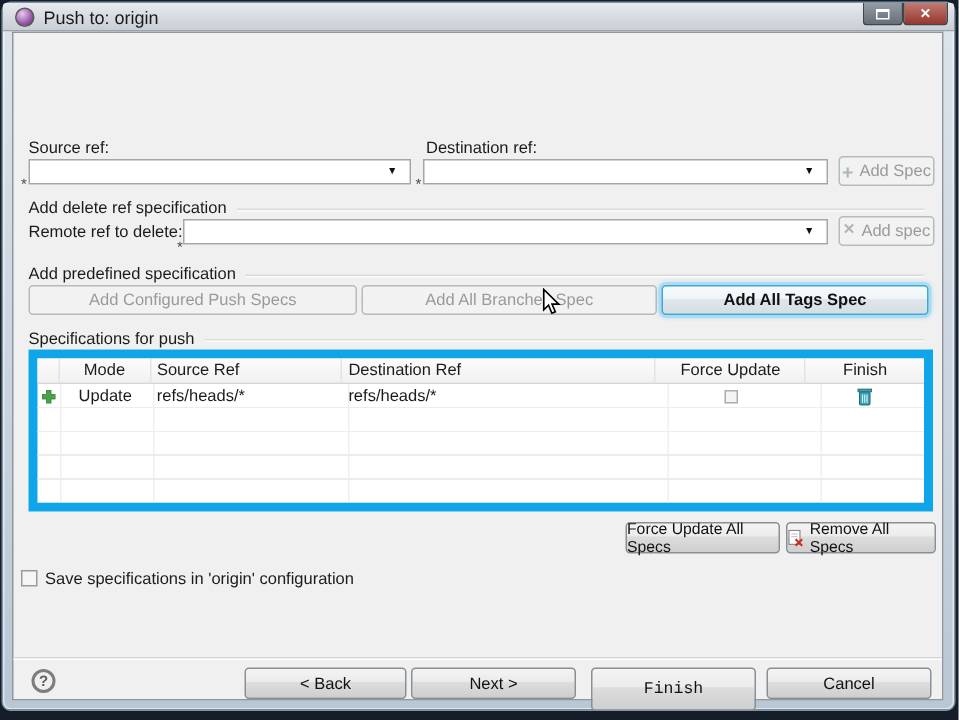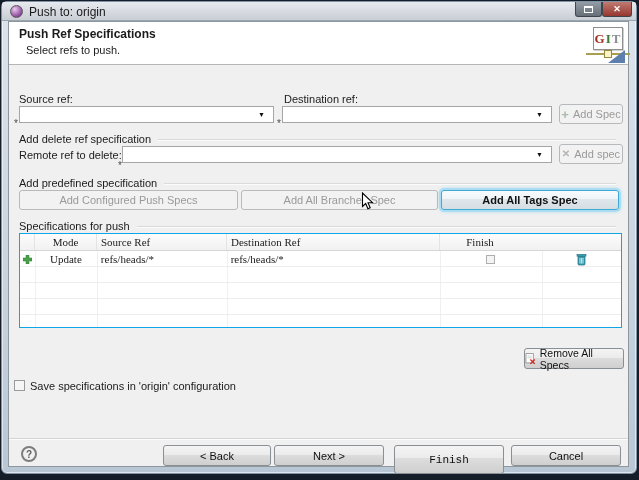--- a/index.html
+++ b/index.html
@@ -60,21 +60,21 @@
   
   .btn { position:absolute; height:20px; border:1px solid #8a8f94; border-radius:3px;
     background:linear-gradient(#f4f4f4,#ebebeb 45%,#dddddd 46%,#cfcfcf);
     display:flex; align-items:center; justify-content:center; gap:4px; font-size:11px; color:#111; }
   .btn.disabled { background:#f2f2f2; border-color:#b6babd; color:#9a9a9a; }
   .btn.focus-glow { border-color:#3fa9d4; box-shadow:0 0 0 2px #aadcf2, 0 0 5px #6fc6e8; background:linear-gradient(#f8fbfd,#eef4f8 45%,#dfe7ec 46%,#d5dee4); }
   .plus-dis { color:#a9bba9; font-weight:bold; font-size:13px; line-height:1; }
   .x-dis { color:#b3b3b3; font-weight:bold; font-size:10px; line-height:1; }
 
   
-  .tbl { position:absolute; left:10px; top:211px; width:603px; height:95px; background:#fff; border:1px solid #0ea5e9;font-family:Liberation Serif, serif; }
+  .tbl { position:absolute; left:10px; top:211px; width:603px; height:108px; background:#fff; border:6px solid #0ea5e9; }
   .thead { position:absolute; left:0; right:0; top:0; height:17px; display:flex;
     background:linear-gradient(#fcfcfc,#f1f1f1); border-bottom:1px solid #d6d6d6; }
   .th { display:flex; align-items:center; justify-content:center; border-right:1px solid #e3e3e3; height:100%; }
   .th.left { justify-content:flex-start; padding-left:4px; }
   .th:last-child { border-right:none; }
   .c0 { width:15px; } .c1 { width:62px; } .c2 { width:130px; } .c3 { width:213px; } .c4 { width:102px; } .c5 { width:80px; }
   .vline { position:absolute; top:17px; bottom:0; width:1px; background:#f0f0f0; }
   .rowlines { position:absolute; left:0; right:0; top:17px; bottom:0;
     background:repeating-linear-gradient(to bottom, transparent 0 15px, #ededed 15px 16px); }
   .trow { position:absolute; left:0; right:0; top:17px; height:16px; display:flex; align-items:center; }
@@ -106,32 +106,20 @@
       <div class="winbtn max">
         <span class="max-glyph"></span>
       </div>
       <div class="winbtn close">
         <span class="close-glyph">✕</span>
       </div>
     </div>
 
     <div class="dialog">
 
-      <div class="banner">
-        <div class="banner-title">Push Ref Specifications</div>
-        <div class="banner-sub">Select refs to push.</div>
-        <div class="git-logo">
-            <span class="g">G</span>
-            <span class="i">I</span>
-            <span class="t">T</span>
-          </div>
-        <div class="git-line"></div>
-        <div class="git-node"></div>
-        <div class="banner-tri"></div>
-      </div>
 
       <div class="field-label" style="left:10px; top:71px;">Source ref:</div>
       <div class="field-label" style="left:275px; top:71px;">Destination ref:</div>
       <div class="combo" style="left:10px; top:84px; width:255px;">
         <span class="combo-value"></span>
         <span class="combo-arrow">▼</span>
       </div>
       <div class="combo" style="left:273px; top:84px; width:270px;">
         <span class="combo-value"></span>
         <span class="combo-arrow">▼</span>
@@ -187,20 +175,21 @@
         <div class="vline" style="left:77px;"></div>
         <div class="vline" style="left:207px;"></div>
         <div class="vline" style="left:420px;"></div>
         <div class="vline" style="left:522px;"></div>
         <div class="rowlines"></div>
         <div class="thead">
           <div class="th c0"></div>
           <div class="th c1">Mode</div>
           <div class="th c2 left">Source Ref</div>
           <div class="th c3 left">Destination Ref</div>
+          <div class="th c4">Force Update</div>
           <div class="th c5">Finish</div>
         </div>
         <div class="trow">
           <div class="td c0">
             <svg width="9" height="9" viewBox="0 0 9 9">
                 <path d="M3 0h3v3h3v3H6v3H3V6H0V3h3z" fill="#4aa14a" stroke="#2f7a2f" stroke-width="0.5"></path>
               </svg>
           </div>
           <div class="td c1">Update</div>
           <div class="td c2 left">refs/heads/*</div>
@@ -211,20 +200,23 @@
           <div class="td c5">
             <svg width="11" height="13" viewBox="0 0 11 13">
               <rect x="2" y="3.2" width="7" height="8.8" rx="1" fill="#3aa0b4" stroke="#1f6b7a" stroke-width="0.7"></rect>
               <rect x="1" y="1.4" width="9" height="1.8" fill="#3aa0b4" stroke="#1f6b7a" stroke-width="0.6"></rect>
               <path d="M4 5v5.5 M5.5 5v5.5 M7 5v5.5" stroke="#d9f2f6" stroke-width="0.8"></path>
             </svg>
           </div>
         </div>
       </div>
 
+      <div class="btn" style="left:408px; top:326px; width:103px; height:21px; font-size:10.5px;">
+        <span>Force Update All Specs</span>
+      </div>
       <div class="btn" style="left:515px; top:326px; width:100px; height:21px; font-size:10.5px;">
         <svg width="11" height="12" viewBox="0 0 11 12">
           <rect x="1" y="0.5" width="7.5" height="9.5" fill="#ffffff" stroke="#8a8a8a" stroke-width="0.8"></rect>
           <path d="M2.5 3h4.5 M2.5 4.8h4.5" stroke="#bdbdbd" stroke-width="0.7"></path>
           <path d="M5.5 6.5 L10 11 M10 6.5 L5.5 11" stroke="#cc2a22" stroke-width="1.4"></path>
         </svg>
         <span>Remove All Specs</span>
       </div>
 
       <span class="save-check"></span>

